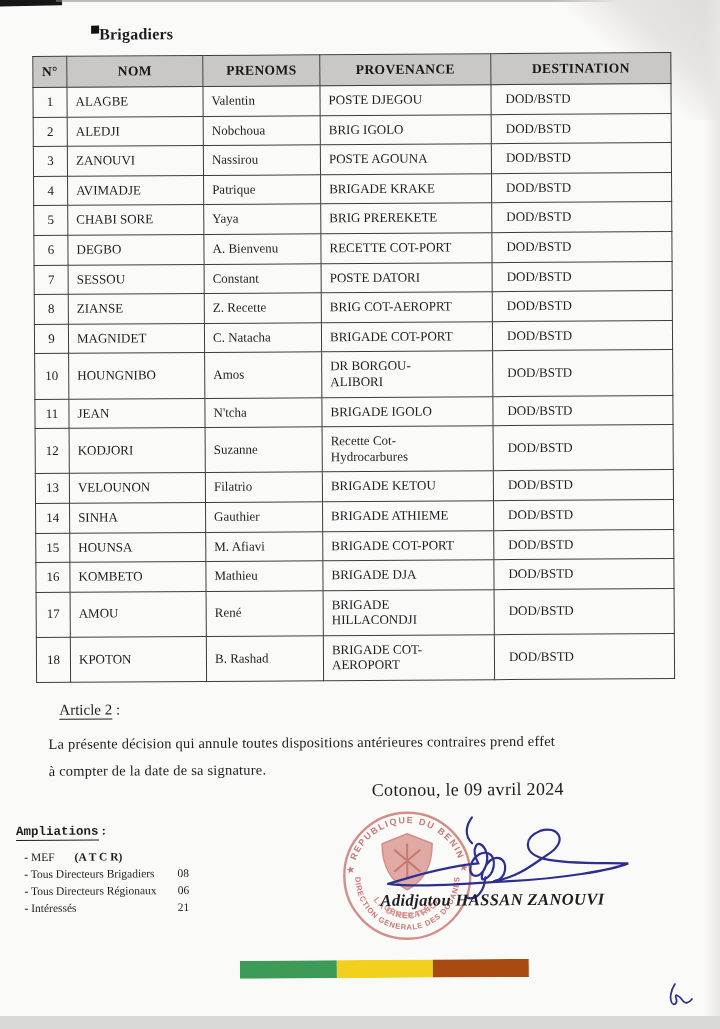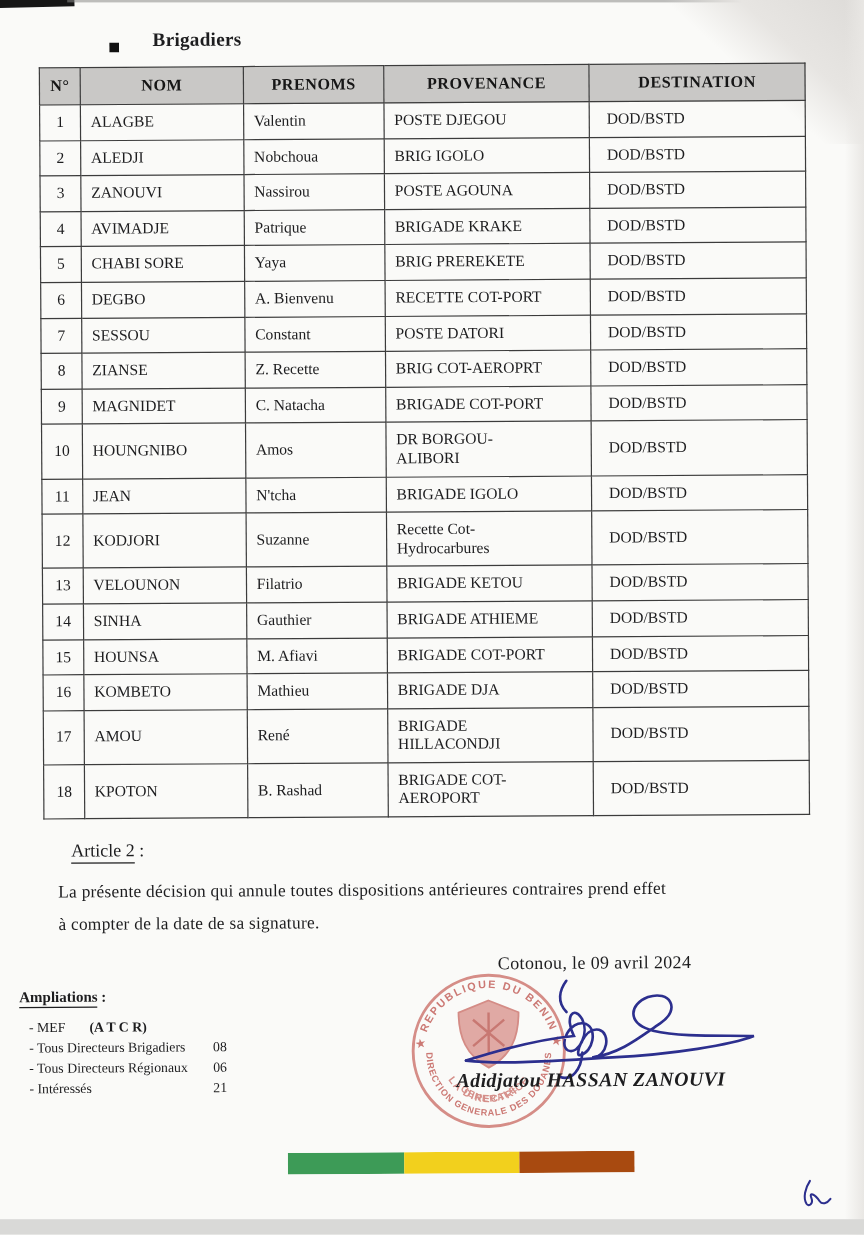--- a/index.html
+++ b/index.html
@@ -12,21 +12,21 @@
   
   .scan-topleft{position:absolute;left:-6px;top:-3px;width:68px;height:9px;background:#161616;transform:rotate(-1.2deg);}
   .scan-topline{position:absolute;left:56px;top:0;width:570px;height:2px;background:#8a8a88;opacity:.55;}
   .scan-topright{position:absolute;right:0;top:0;width:170px;height:120px;
     background:linear-gradient(222deg,#dddbd8 0%,#e7e5e2 34%,rgba(255,255,255,0) 55%);}
   .scan-rightedge{position:absolute;right:0;top:0;width:16px;height:1029px;
     background:linear-gradient(90deg,rgba(255,255,255,0),#e9e7e4);}
   .scan-bottom{position:absolute;left:0;bottom:0;width:720px;height:13px;background:#d9d9d7;}
   #scan-content{position:absolute;inset:0;transform:rotate(-0.35deg);transform-origin:360px 500px;}
 
-  .section-head{position:absolute;left:68px;top:24px;display:flex;align-items:flex-end;gap:28px;padding-left:26px;}
+  .section-head{position:absolute;left:68px;top:24px;display:flex;align-items:flex-start;gap:0;padding-left:26px;}
   .bullet-sq{width:8px;height:8px;background:#111;}
   .section-title{font-weight:bold;font-size:16px;letter-spacing:.2px;}
 
   table.roster{
     position:absolute;left:35px;top:54px;width:638px;
     border-collapse:collapse;table-layout:fixed;
     font-size:13px;
   }
   table.roster th,table.roster td{border:1.6px solid #3c3c3c;}
   table.roster th{
@@ -36,25 +36,25 @@
   table.roster td{padding:6px 8px 7px;line-height:1.2;vertical-align:middle;white-space:pre-line;}
   table.roster td.c-num{text-align:center;padding-left:2px;padding-right:2px;}
   col.w-num{width:34px;} col.w-nom{width:136px;} col.w-pre{width:117px;}
   col.w-prov{width:171px;} col.w-dest{width:180px;}
   table.roster td.c-dest{padding-left:14px;}
 
   .article-head{position:absolute;left:58px;top:700px;font-size:15px;font-weight:normal;}
   .article-head .u{border-bottom:1.7px solid #1d1d1f;padding-bottom:1px;}
   .article-body{position:absolute;left:47px;top:729px;width:632px;font-size:14.5px;line-height:1.85;letter-spacing:.2px;}
 
-  .place-date{position:absolute;left:370px;top:796px;font-size:15px;letter-spacing:.3px;margin-left:43px;}
+  .place-date{position:absolute;left:370px;top:780px;font-size:18px;letter-spacing:.3px;}
 
   .ampliations{position:absolute;left:14px;top:822px;font-size:11.5px;}
   .ampliations .amp-title{font-weight:bold;font-size:12.5px;}
-  .ampliations .amp-title .u{border-bottom:1.5px solid #1d1d1f;padding-bottom:1px;}
+  .ampliations .amp-title .u{border-bottom:1.5px solid #1d1d1f;padding-bottom:1px;font-family:Liberation Mono, monospace;}
   .amp-list{margin-top:12px;padding-left:8px;}
   .amp-item{display:flex;width:170px;margin-bottom:5px;}
   .amp-label{flex:1;}
   .amp-bold{font-weight:bold;margin-left:20px;}
   .amp-count{width:22px;text-align:center;}
 
   .stamp{position:absolute;left:330px;top:806px;opacity:.85;}
   .sig{position:absolute;left:358px;top:808px;}
   .signatory{position:absolute;left:378px;top:891px;font-weight:bold;font-style:italic;font-size:16.5px;letter-spacing:.4px;}
 

